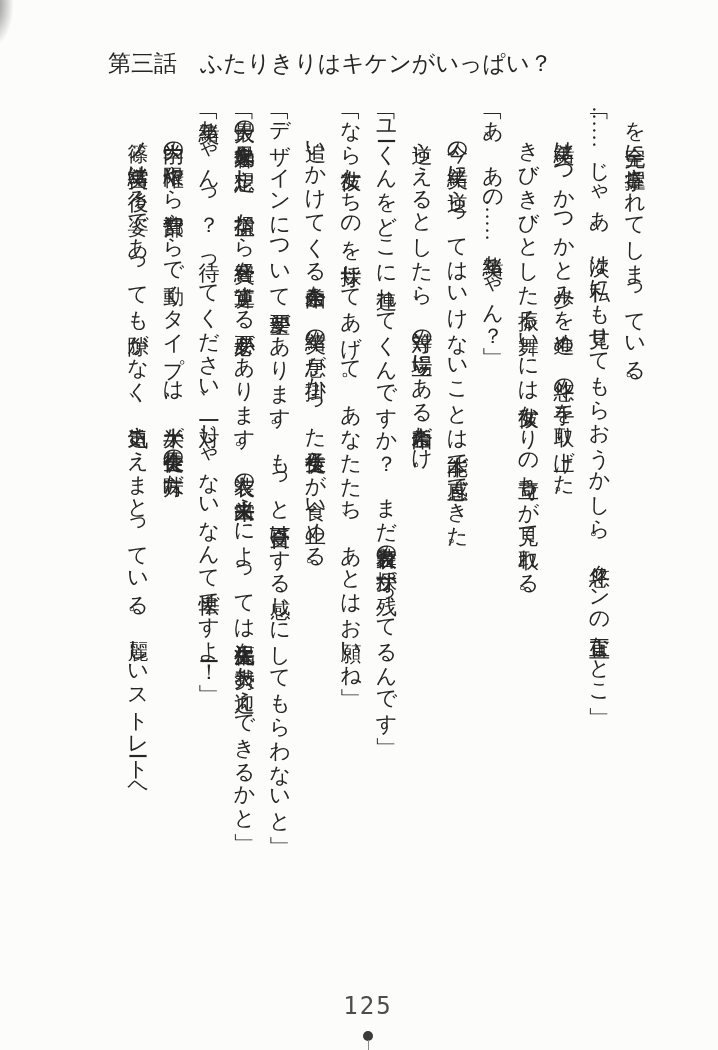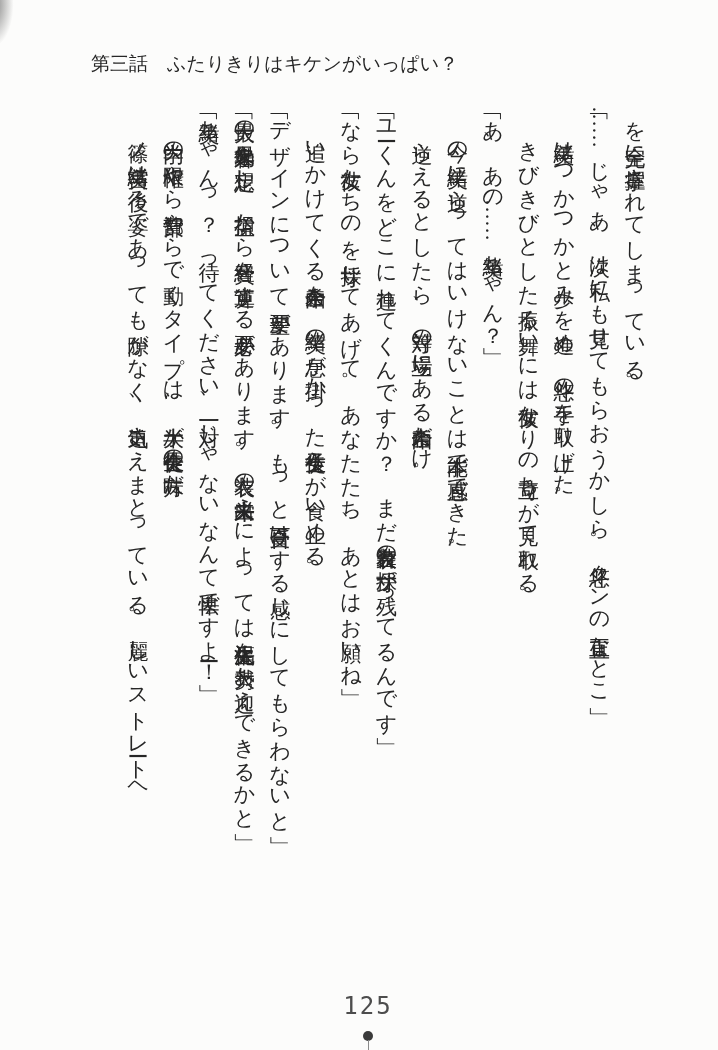--- a/index.html
+++ b/index.html
@@ -23,23 +23,23 @@
   .scan-shadow {
     position: absolute;
     left: 0; top: 0;
     width: 26px; height: 70px;
     background: radial-gradient(ellipse 30px 60px at -8px 4px,
                 rgba(35,35,35,0.6), rgba(35,35,35,0) 72%);
     pointer-events: none;
   }
   .chapter-header {
     position: absolute;
-    left: 91px;
+    left: 108px;
     top: 52px;
-    font-size: 19px;
+    font-size: 23px;
     line-height: 24px;
     letter-spacing: 0px;
     color: var(--ink);
     white-space: nowrap;
   }
   .text-body {
     position: absolute;
     left: 84px;
     top: 106px;
     width: 568px;

